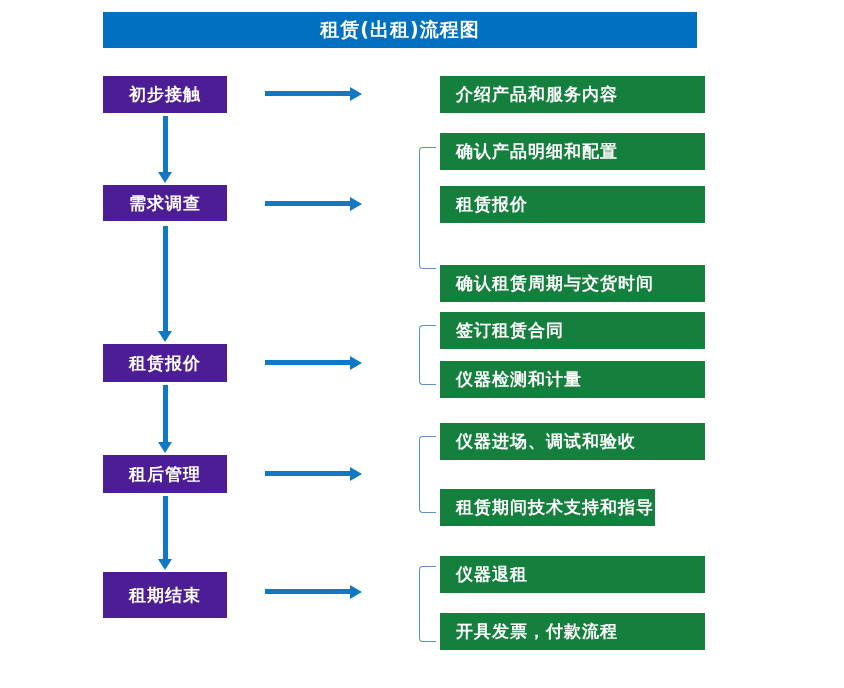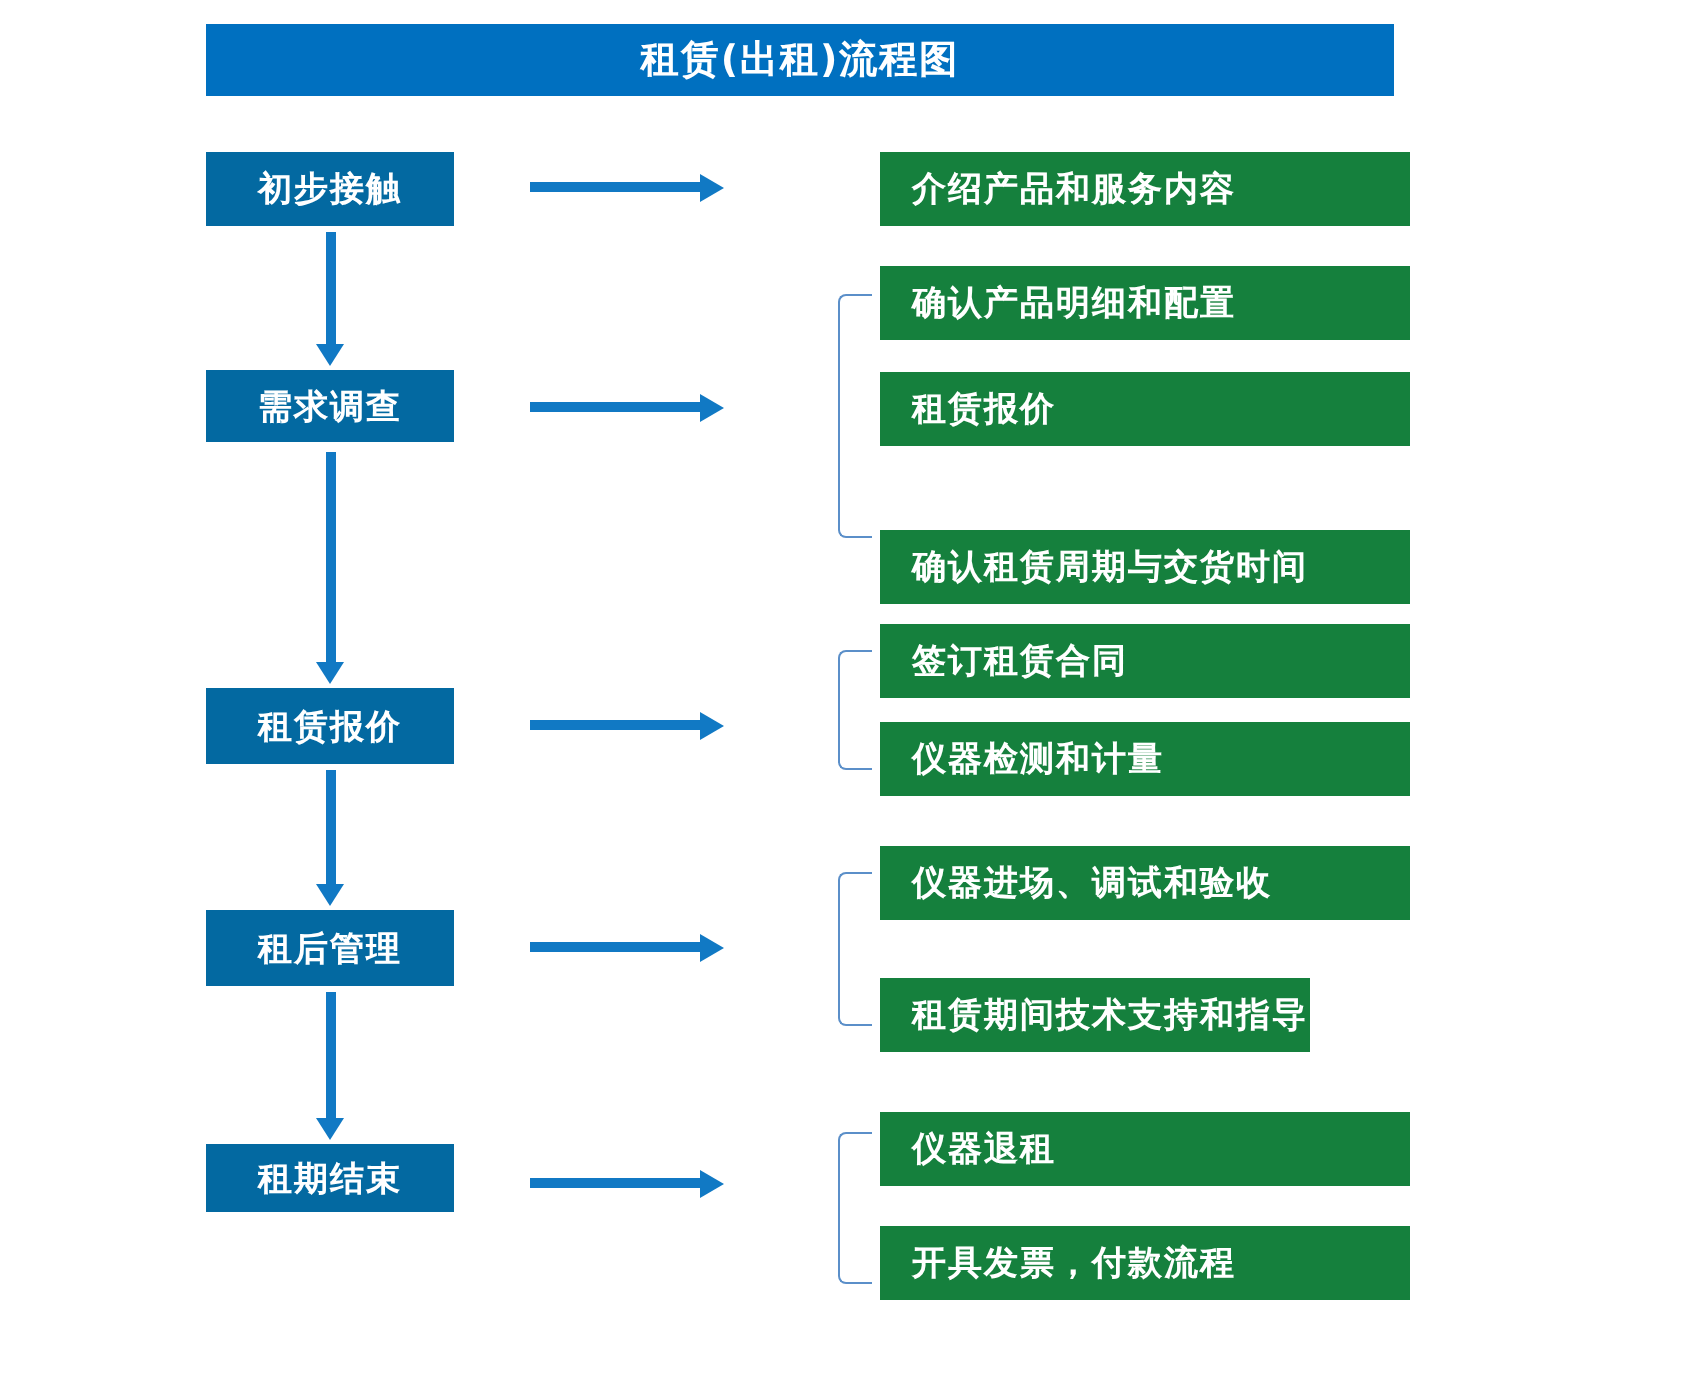--- a/index.html
+++ b/index.html
@@ -32,21 +32,21 @@
     color: #ffffff;
     font-size: 19px;
     font-weight: bold;
     display: flex;
     align-items: center;
     justify-content: center;
     letter-spacing: 1px;
   }
   .stage-box {
     position: absolute;
-    background: #0369a1;
+    background: #4c1d95;
     color: #ffffff;
     font-size: 17px;
     font-weight: bold;
     display: flex;
     align-items: center;
     justify-content: center;
     letter-spacing: 1px;
   }
   .detail-box {
     position: absolute;
@@ -127,21 +127,21 @@
   </div>
 
   <div class="stage-box" style="left:103px; top:344px; width:124px; height:38px;">
     <span>租赁报价</span>
   </div>
 
   <div class="stage-box" style="left:103px; top:455px; width:124px; height:38px;">
     <span>租后管理</span>
   </div>
 
-  <div class="stage-box" style="left:103px; top:572px; width:124px; height:34px;">
+  <div class="stage-box" style="left:103px; top:572px; width:124px; height:46px;">
     <span>租期结束</span>
   </div>
 
   <div class="v-arrow" style="left:161px; top:116px; height:67px;">
     <div class="shaft" style="height:56px;"></div>
     <div class="head" style="top:56px;"></div>
   </div>
 
   <div class="v-arrow" style="left:161px; top:226px; height:116px;">
     <div class="shaft" style="height:105px;"></div>

